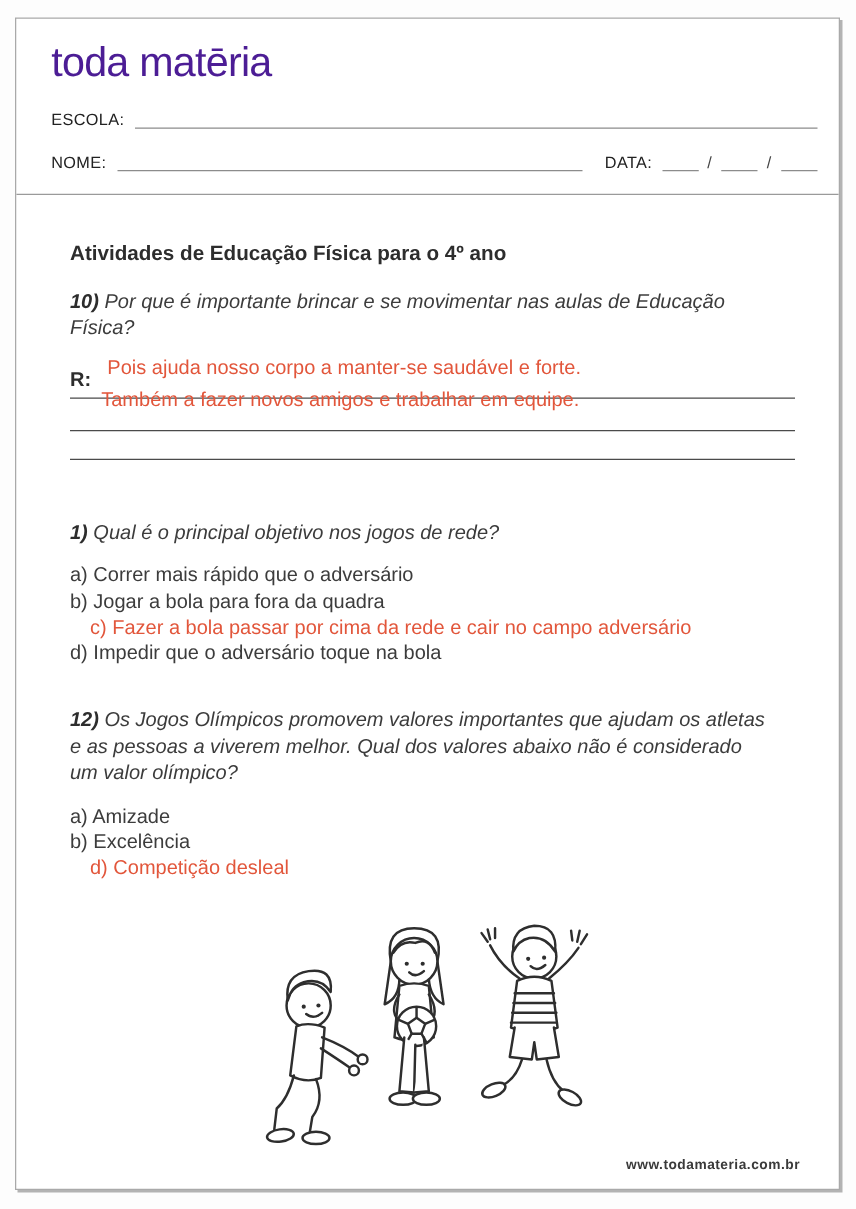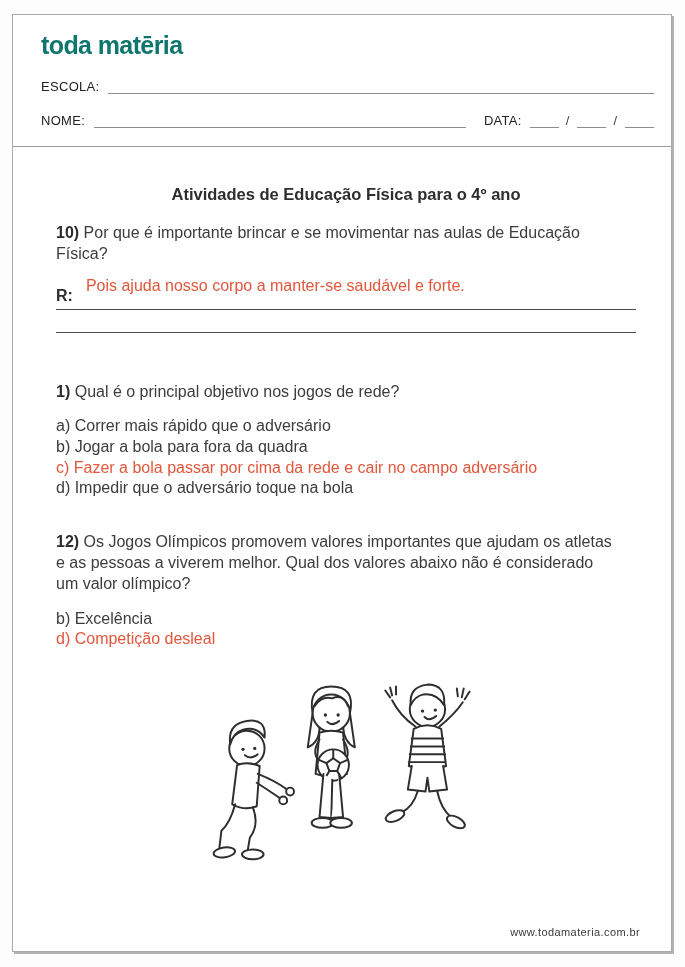--- a/index.html
+++ b/index.html
@@ -14,24 +14,24 @@
     left: 12px; top: 14px;
     width: 660px; height: 938px;
     background: #fff;
     border: 1px solid #a9a9a9;
     box-shadow: 2px 2px 0 #b3b3b3;
     overflow: hidden;
   }
   
   .hdr { padding: 14px 17px 0 28px; }
   .logo {
-    font-size: 25px;
-    font-weight: bold;
+    font-size: 33px;
+    font-weight: normal;
     letter-spacing: -0.6px;
-    color: #0f766e;
+    color: #4c1d95;
     margin: 2px 0 0 0;
   }
   .field-row {
     display: flex;
     align-items: flex-end;
     margin-top: 19px;
   }
   .field-label {
     font-size: 13px;
     font-weight: 500;
@@ -62,55 +62,54 @@
     margin-top: 18px;
   }
   
   .content {
     padding: 37px 35px 0 43px;
     font-size: 16px;
     line-height: 1.31;
     color: #3c3c3c;
   }
   .title {
-    text-align: center;
     font-size: 16.5px;
     font-weight: bold;
     color: #2d2d2d;
     margin: 0 0 17px 0;
   }
-  .question { margin: 0 0 14px 0; max-width: 560px; }
+  .question { margin: 0 0 14px 0; max-width: 560px; font-style: italic; }
   .question.q10 { max-width: 548px; margin-bottom: 19px; }
   .qnum { font-weight: bold; color: #2d2d2d; }
   .answer-block { margin-bottom: 49px; }
   .answer-row {
     display: flex;
     align-items: flex-end;
     height: 26px;
     border-bottom: 1.5px solid #4a4a4a;
   }
   .answer-row.empty { height: 23px; }
   .r-prefix { font-weight: bold; color: #2d2d2d; padding-bottom: 2px; }
   .answer-text {
     color: var(--accent, #e2563b);
     padding: 0 0 12px 13px;
   }
   .options { margin: 0 0 33px 0; }
   .options.last { margin-bottom: 14px; }
   .option { line-height: 1.29; }
-  .option.accent { color: var(--accent, #e2563b); }
+  .option.accent { color: var(--accent, #e2563b); margin-left: 16px; }
   
   .illus-wrap { text-align: center; margin-top: 6px; }
   .illus-wrap svg { display: inline-block; }
   
   .site {
     position: absolute;
     right: 31px; bottom: 13px;
     font-size: 11px;
-    font-weight: normal;
+    font-weight: bold;
     color: #3a3a3a;
     letter-spacing: 0.4px;
   }
 </style>
 </head>
 <body>
 
 <div class="page">
 
   <div class="hdr">
@@ -139,39 +138,43 @@
     <h1 class="title">Atividades de Educação Física para o 4º ano</h1>
 
     <p class="question q10"><span class="qnum">10)</span>
       <span>Por que é importante brincar e se movimentar nas aulas de Educação Física?</span></p>
 
     <div class="answer-block">
       <div class="answer-row">
         <span class="r-prefix">R:</span>
         <span class="answer-text">Pois ajuda nosso corpo a manter-se saudável e forte.</span>
       </div>
+      <div class="answer-row">
+        <span class="answer-text" style="padding-left:25px;">Também a fazer novos amigos e trabalhar em equipe.</span>
+      </div>
       <div class="answer-row empty">
         <span class="answer-text"></span>
       </div>
     </div>
 
     <p class="question"><span class="qnum">1)</span>
       <span>Qual é o principal objetivo nos jogos de rede?</span></p>
 
     <div class="options">
       <div class="option">a) Correr mais rápido que o adversário</div>
       <div class="option">b) Jogar a bola para fora da quadra</div>
       <div class="option accent">c) Fazer a bola passar por cima da rede e cair no campo adversário</div>
       <div class="option">d) Impedir que o adversário toque na bola</div>
     </div>
 
     <p class="question"><span class="qnum">12)</span>
       <span>Os Jogos Olímpicos promovem valores importantes que ajudam os atletas e as pessoas a viverem melhor. Qual dos valores abaixo não é considerado um valor olímpico?</span></p>
 
     <div class="options last">
+      <div class="option">a) Amizade</div>
       <div class="option">b) Excelência</div>
       <div class="option accent">d) Competição desleal</div>
     </div>
 
     <div class="illus-wrap">
       <svg width="330" height="208" viewBox="0 0 330 212" fill="none" stroke="#2e2e2e" stroke-width="2" stroke-linecap="round" stroke-linejoin="round">
 
         <g>
           <circle cx="64" cy="86" r="18" fill="#fff"></circle>
           <path d="M47,82 Q44,61 64,58 Q84,55 82,75 Q74,63 60,67 Q50,70 47,82 Z" fill="#fff"></path>

